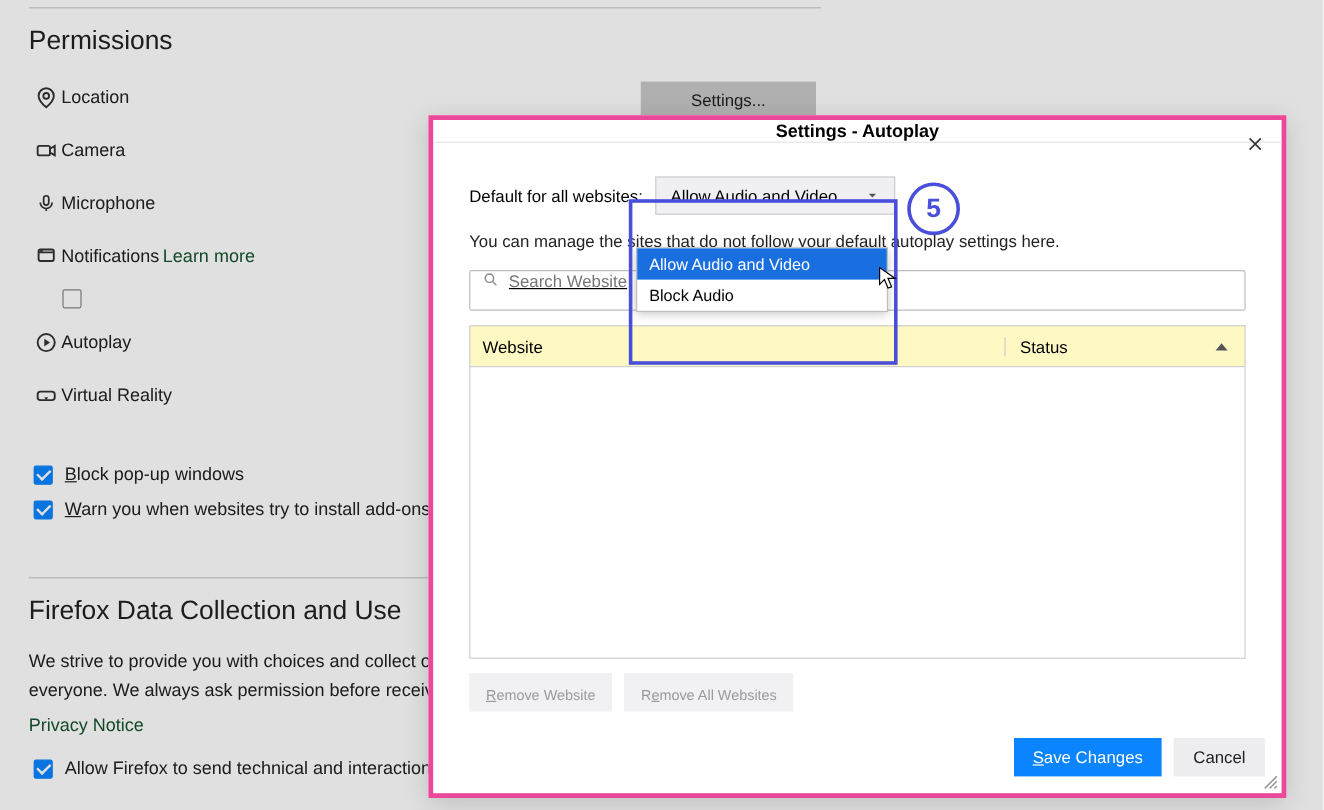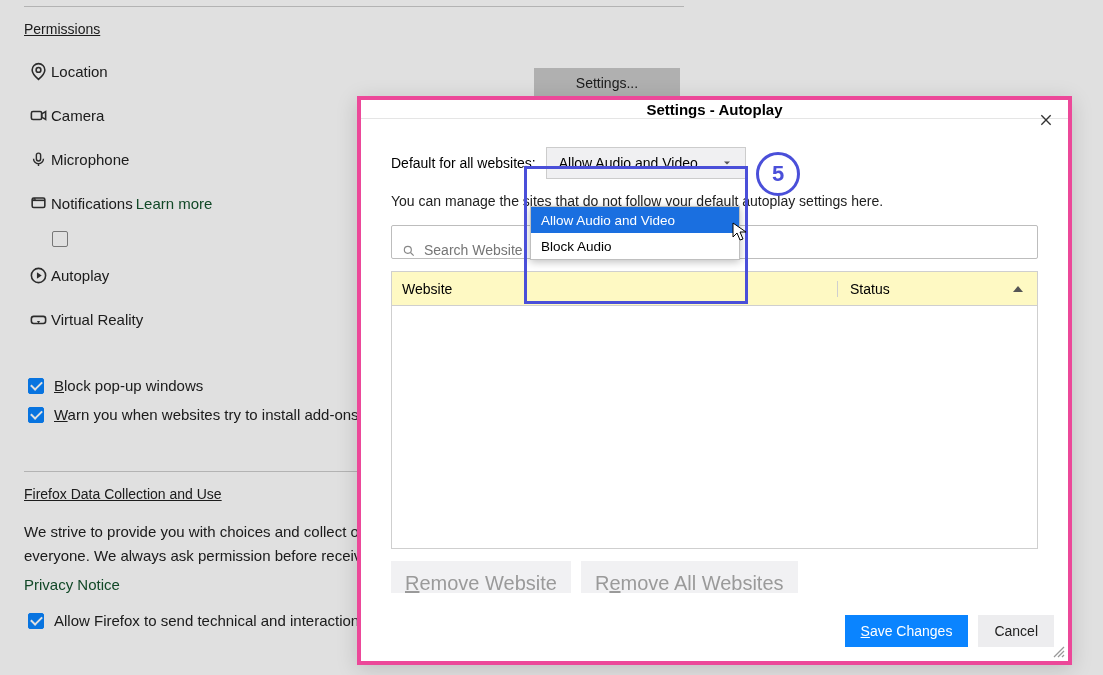--- a/index.html
+++ b/index.html
@@ -6,21 +6,21 @@
   body { width: 1103px; height: 675px; overflow: hidden; position: relative; background: #fff; }
 
   
   .dim-overlay { position:absolute; inset:0; background:rgba(0,0,0,0.12); z-index:5; pointer-events:none; }
 
   
   .bg {
     position:absolute; inset:0; padding:0 0 0 24px; color:#222;
   }
   .hr-line { border:none; border-top:1px solid #ccc; margin:6px 0 12px 0; width:660px; }
-  .section-title { font-size:14px; font-weight:500; margin:14px 0 18px 0; color:#222;text-decoration:underline; }
+  .section-title { font-size:22px; font-weight:500; margin:14px 0 18px 0; color:#222; }
   .perm-row { display:flex; align-items:center; gap:3px; height:32px; margin-bottom:12px; margin-left:4px; }
   .perm-icon { width:20px; height:20px; display:flex; align-items:center; justify-content:center; color:#333; flex-shrink:0; }
   .perm-label { font-size:15px; }
   .link { color:#14532d; text-decoration:none; font-size:15px; }
   .chk-row { display:flex; align-items:center; gap:10px; margin-left:28px; margin-bottom:12px; }
   .chk-row2 { display:flex; align-items:center; gap:10px; margin-left:4px; margin-bottom:12px; }
   .chk { width:16px; height:16px; border:1px solid #888; border-radius:2px; display:flex; align-items:center; justify-content:center; background:#fff; }
   .chk.checked { background:#0a84ff; border-color:#0a84ff; }
   .chk.checked::after { content:""; width:9px; height:5px; border-left:2px solid #fff; border-bottom:2px solid #fff; transform:rotate(-45deg); margin-top:-2px; }
   .setting-btn {
@@ -43,33 +43,33 @@
   .modal-body { padding:28px 30px 10px 30px; flex:1; display:flex; flex-direction:column; position:relative; }
   .row-default { display:flex; align-items:center; gap:10px; margin-bottom:14px; font-size:14px; }
   .select-btn {
     width:200px; height:32px; background:#f0f0f2; border:1px solid #ccc;
     display:flex; align-items:center; padding:0 12px; font-size:14px;
     justify-content:space-between; cursor:pointer;
   }
   .desc { font-size:14px; margin-bottom:16px; color:#222; }
   .search-box {
     width:100%; height:34px; border:1px solid #bdbdbd; border-radius:2px;
-    display:flex; align-items:flex-end; padding:0 10px; gap:8px; background:#fff;
+    display:flex; align-items:flex-start; padding:0 10px; gap:8px; background:#fff;text-decoration:underline;
   }
   .search-box input { border:none; outline:none; font-size:14px; flex:1; background:transparent; }
   .table-head {
     margin-top:12px; height:34px; border:1px solid #cfcfcf; border-bottom:none;
     display:flex; align-items:center; font-size:14px; background:#fef9c3;
   }
   .col-website { flex:1; padding-left:10px; }
   .col-status { width:200px; border-left:1px solid #cfcfcf; padding-left:12px; display:flex; align-items:center; justify-content:space-between; padding-right:14px; }
   .table-body { flex:1; border:1px solid #cfcfcf; border-top:1px solid #cfcfcf; min-height:244px; background:#fff; }
   .btn-row { display:flex; gap:10px; margin-top:12px; }
   .btn {
-    height:32px; padding:11px 14px; font-size:20px; border:none;
+    height:32px; padding:11px 14px; font-size:12px; border:none;
     background:#ededef; color:#555; cursor:pointer;
   }
   .btn.disabled { color:#9a9a9a; background:#f1f1f3; cursor:default; }
   .modal-footer { display:flex; justify-content:flex-end; gap:10px; padding:12px 14px 14px; }
   .btn-primary { background:#0a84ff; color:#fff; height:32px; padding:0 16px; border:none; font-size:14px; cursor:pointer; }
   .btn-secondary { background:#ededef; color:#222; height:32px; padding:0 16px; border:none; font-size:14px; cursor:pointer; }
   .resize-grip { position:absolute; right:2px; bottom:2px; width:14px; height:14px; }
 
   
   .annot-box {

